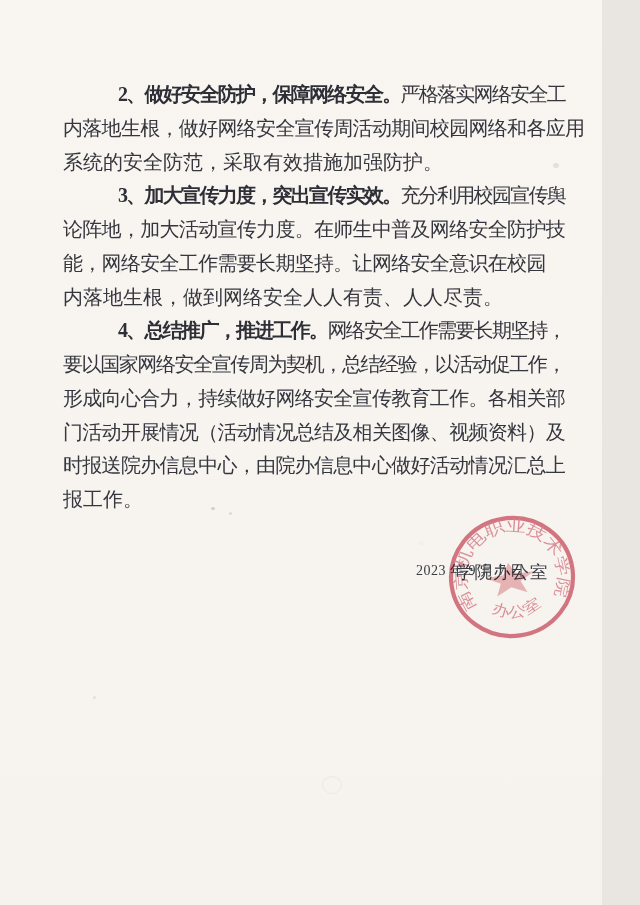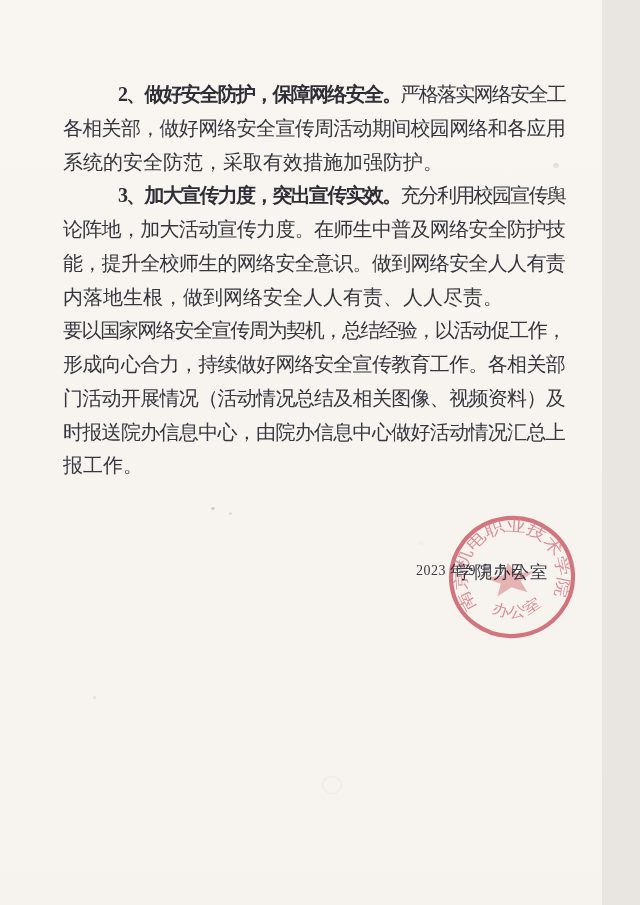--- a/index.html
+++ b/index.html
@@ -61,26 +61,27 @@
     border:1px solid #ece2dc; background:transparent; opacity:.8;
   }
 </style>
 </head>
 <body>
 
 <div class="page">
 
   <div class="doc-body">
       <div class="line indent"><span class="line-inner" style="letter-spacing: -1.72px;"><span class="bold-seg">2、做好安全防护，保障网络安全。</span><span>严格落实网络安全工</span></span></div>
-      <div class="line"><span class="line-inner" style="letter-spacing: -0.692308px;"><span>各相关部，做好网络安全宣传周活动期间校园网络和各应用</span></span></div>
+      <div class="line"><span class="line-inner" style="letter-spacing: -0.692308px;"><span>内落地生根，做好网络安全宣传周活动期间校园网络和各应用</span></span></div>
       <div class="line"><span class="line-inner"><span>系统的安全防范，采取有效措施加强防护。</span></span></div>
       <div class="line indent"><span class="line-inner" style="letter-spacing: -1.72px;"><span class="bold-seg">3、加大宣传力度，突出宣传实效。</span><span>充分利用校园宣传舆</span></span></div>
       <div class="line"><span class="line-inner" style="letter-spacing: -0.692308px;"><span>论阵地，加大活动宣传力度。在师生中普及网络安全防护技</span></span></div>
-      <div class="line"><span class="line-inner" style="letter-spacing: -0.692308px;"><span>能，提升全校师生的网络安全意识。做到网络安全人人有责</span></span></div>
+      <div class="line"><span class="line-inner" style="letter-spacing: -0.692308px;"><span>能，网络安全工作需要长期坚持。让网络安全意识在校园</span></span></div>
       <div class="line"><span class="line-inner"><span>内落地生根，做到网络安全人人有责、人人尽责。</span></span></div>
+      <div class="line indent"><span class="line-inner" style="letter-spacing: -1.72px;"><span class="bold-seg">4、总结推广，推进工作。</span><span>网络安全工作需要长期坚持，</span></span></div>
       <div class="line"><span class="line-inner" style="letter-spacing: -1.40741px; font-family: Liberation Serif, serif;"><span>要以国家网络安全宣传周为契机，总结经验，以活动促工作，</span></span></div>
       <div class="line"><span class="line-inner" style="letter-spacing: -0.692308px;"><span>形成向心合力，持续做好网络安全宣传教育工作。各相关部</span></span></div>
       <div class="line"><span class="line-inner" style="letter-spacing: -0.692308px; text-align: right;"><span>门活动开展情况（活动情况总结及相关图像、视频资料）及</span></span></div>
       <div class="line"><span class="line-inner" style="letter-spacing: -0.692308px;"><span>时报送院办信息中心，由院办信息中心做好活动情况汇总上</span></span></div>
       <div class="line"><span class="line-inner"><span>报工作。</span></span></div>
     </div>
 
   <svg class="seal" viewBox="0 0 146 146" xmlns="http://www.w3.org/2000/svg">
     <g transform="rotate(-8 72 72)">
       <ellipse cx="72" cy="72" rx="61" ry="59" fill="none" stroke-width="4.2" opacity="0.88" stroke="#cf5668"></ellipse>

